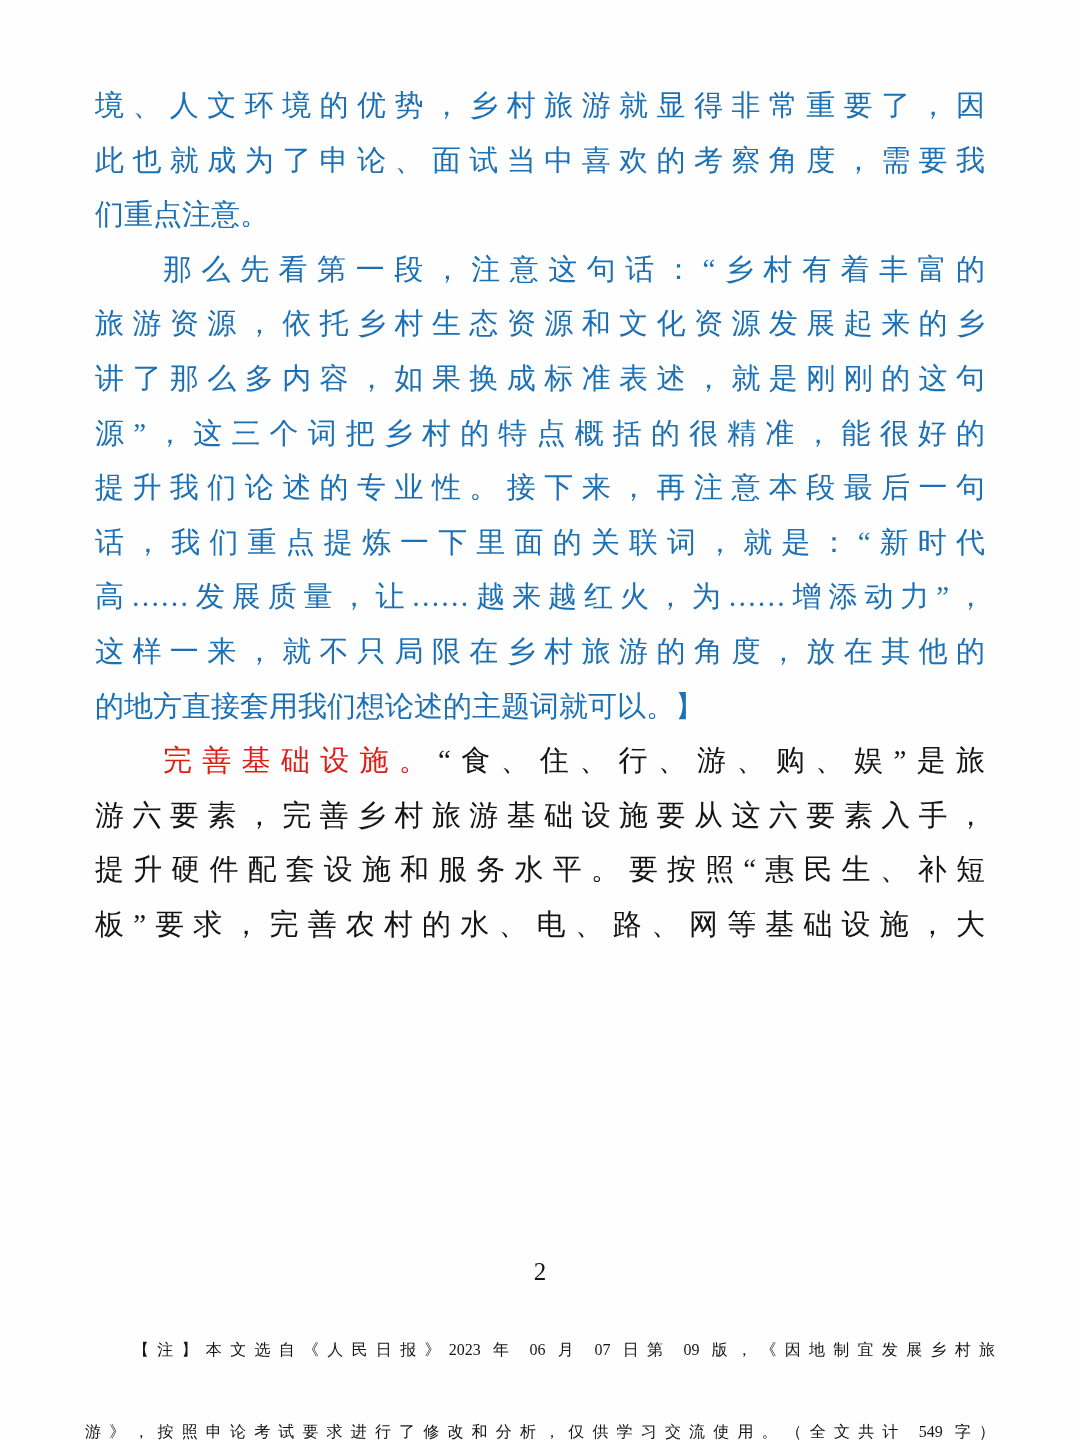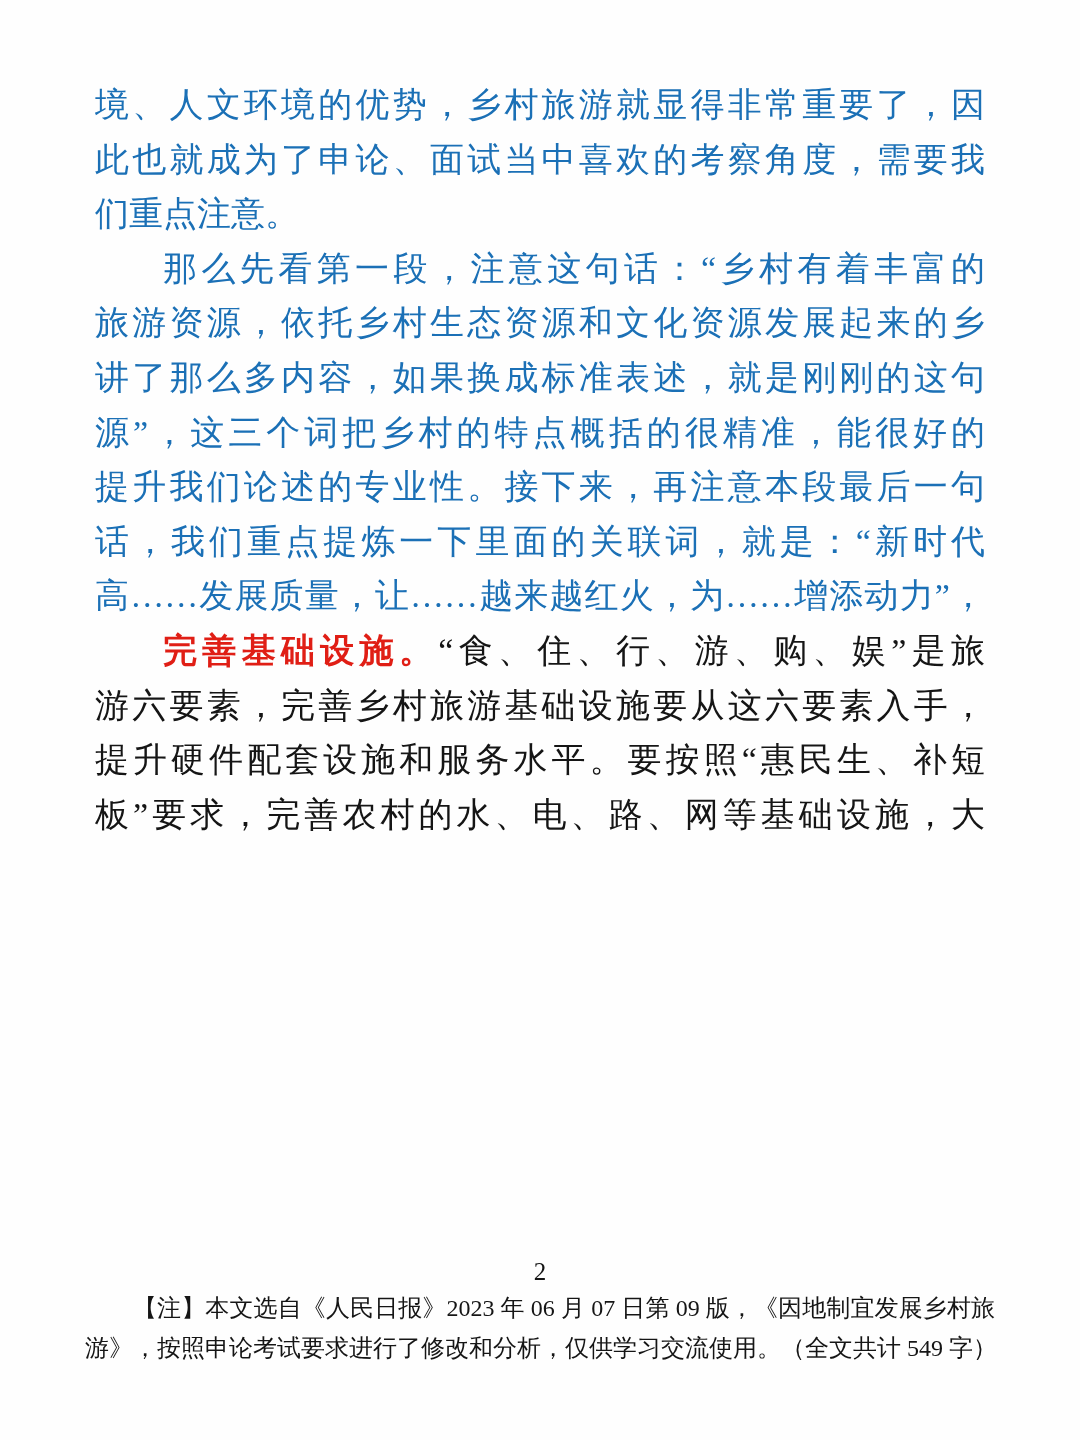--- a/index.html
+++ b/index.html
@@ -19,36 +19,36 @@
   
   .doc-body {
     position: absolute;
     left: 95px;
     top: 78px;
     width: 890px;
   }
   .doc-line {
     height: 54.6px;
     line-height: 54.6px;
-    font-size: 34px;
+    font-size: 29px;
     text-align: justify;
     text-align-last: justify;
     white-space: nowrap;
     overflow: visible;
     letter-spacing: 0;
   }
   .doc-line.align-left {
     text-align-last: left;
   }
   .doc-line.indent {
     padding-left: 68px;
   }
   .run-blue { color: var(--c-blue); }
   .run-black { color: var(--c-black); margin-top: 8px; }
-  .run-red-bold { color: var(--c-red); font-weight: 700; }
+  .run-red-bold { color: var(--c-red); font-weight: 400; }
   .run-black-underline {
     color: var(--c-black);
     text-decoration-thickness: 2.5px;
     text-underline-offset: 7px;
   }
   
   .page-number {
     position: absolute;
     top: 1258px;
     left: 0;
@@ -59,47 +59,50 @@
     color: var(--c-black);
     font-family: "Liberation Serif", "DejaVu Serif", serif;
   }
   .footnote {
     position: absolute;
     left: 85px;
     top: 1288px;
     width: 910px;
   }
   .footnote-line {
-    font-size: 24px;
+    font-size: 16px;
     height: 40px;
     line-height: 40px;
     color: var(--c-black);
     text-align: justify;
     text-align-last: justify;
     white-space: nowrap;
+    margin-top: 42px;
   }
   .footnote-line.indent {
     padding-left: 48px;
   }
 </style>
 </head>
 <body>
 
 <div class="page">
   <main class="doc-body" id="doc-body">
       <div class="doc-line"><span class="run-blue">境、人文环境的优势，乡村旅游就显得非常重要了，因</span></div>
       <div class="doc-line"><span class="run-blue">此也就成为了申论、面试当中喜欢的考察角度，需要我</span></div>
       <div class="doc-line align-left"><span class="run-blue">们重点注意。</span></div>
       <div class="doc-line indent"><span class="run-blue">那么先看第一段，注意这句话：“乡村有着丰富的</span></div>
       <div class="doc-line"><span class="run-blue">旅游资源，依托乡村生态资源和文化资源发展起来的乡</span></div>
       <div class="doc-line"><span class="run-blue">讲了那么多内容，如果换成标准表述，就是刚刚的这句</span></div>
       <div class="doc-line"><span class="run-blue">源”，这三个词把乡村的特点概括的很精准，能很好的</span></div>
       <div class="doc-line"><span class="run-blue">提升我们论述的专业性。接下来，再注意本段最后一句</span></div>
       <div class="doc-line"><span class="run-blue">话，我们重点提炼一下里面的关联词，就是：“新时代</span></div>
       <div class="doc-line"><span class="run-blue">高……发展质量，让……越来越红火，为……增添动力”，</span></div>
+      <div class="doc-line"><span class="run-blue">这样一来，就不只局限在乡村旅游的角度，放在其他的</span></div>
+      <div class="doc-line align-left"><span class="run-blue">的地方直接套用我们想论述的主题词就可以。】</span></div>
       <div class="doc-line indent"><span class="run-red-bold">完善基础设施。</span><span class="run-black">“食、住、行、游、购、娱”是旅</span></div>
       <div class="doc-line"><span class="run-black">游六要素，完善乡村旅游基础设施要从这六要素入手，</span></div>
       <div class="doc-line"><span class="run-black">提升硬件配套设施和服务水平。要按照“惠民生、补短</span></div>
       <div class="doc-line"><span class="run-black">板”要求，</span><span class="run-black-underline">完善农村的水、电、路、网等基础设施，</span><span class="run-black">大</span></div>
     </main>
   <div class="page-number">2</div>
   <div class="footnote" id="footnote">
       <div class="footnote-line indent">【注】本文选自《人民日报》2023 年 06 月 07 日第 09 版，《因地制宜发展乡村旅</div>
       <div class="footnote-line">游》，按照申论考试要求进行了修改和分析，仅供学习交流使用。（全文共计 549 字）</div>
     </div>

